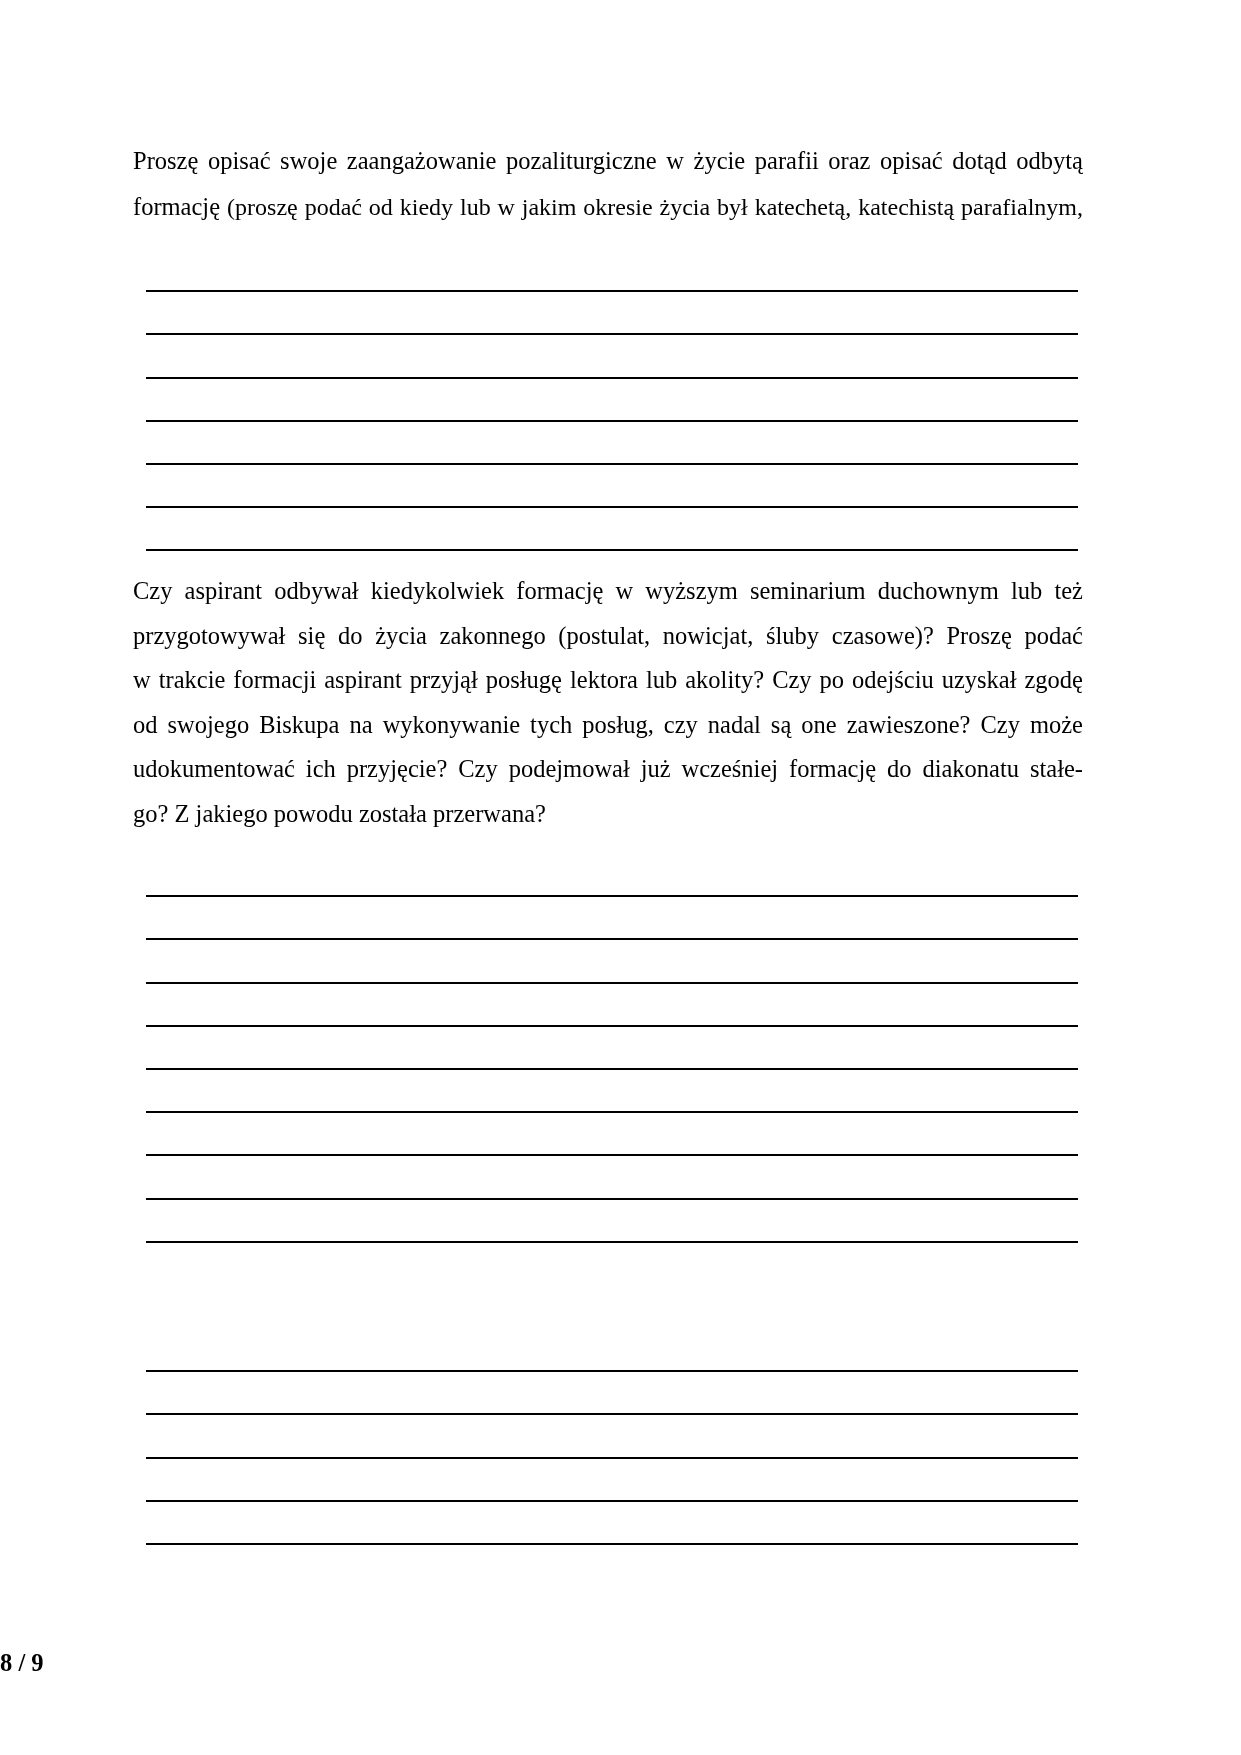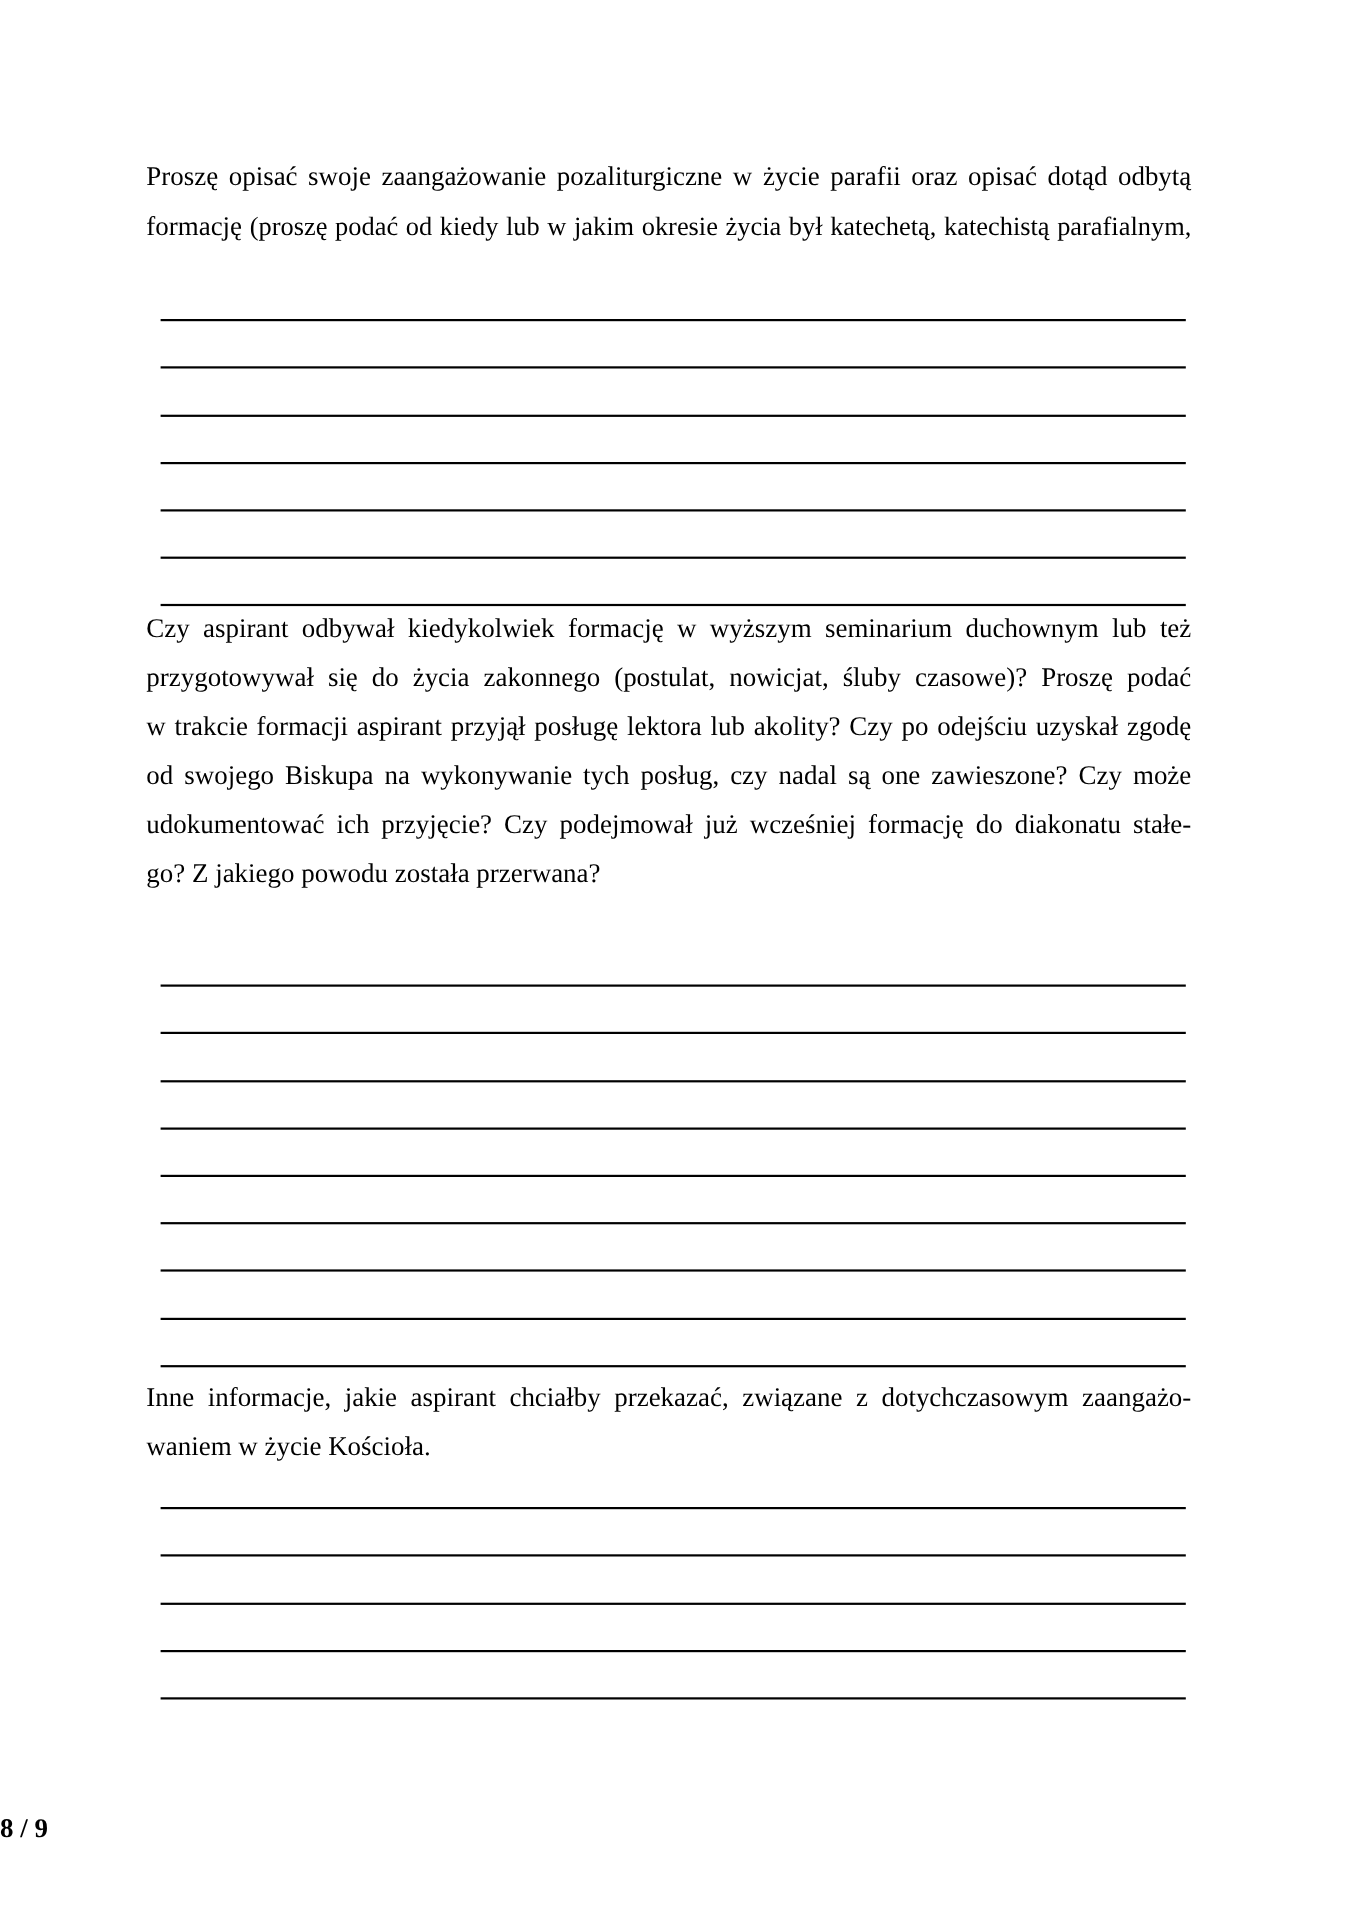--- a/index.html
+++ b/index.html
@@ -20,21 +20,21 @@
   .qline {
     text-align: justify;
     white-space: normal;
     overflow: hidden;
   }
   .qline.just { text-align-last: justify; }
   .seg.main { font-size: 24.5px; }
   .seg.note { font-size: 24px; }
   .q1 { top: 138px; }
   .q1 .qline { line-height: 45.5px; height: 45.5px; }
-  .q2 { top: 550px; }
+  .q2 { top: 569px; }
   .q2 .qline { line-height: 44.5px; height: 44.5px; }
   .q3 { top: 1249px; }
   .q3 .qline { line-height: 44.5px; height: 44.5px; }
   .ruled {
     position: absolute;
     left: 133px;
     width: 950px;
   }
   .r1 { top: 249px; }
   .r2 { top: 854px; }
@@ -91,24 +91,20 @@
       <div class="wline"></div>
       <div class="wline"></div>
       <div class="wline"></div>
       <div class="wline"></div>
       <div class="wline"></div>
       <div class="wline"></div>
       <div class="wline"></div>
       <div class="wline"></div>
     </div>
 
-  <div class="qblock q3">
-      <div class="qline just"><span class="seg main">Inne informacje, jakie aspirant chciałby przekazać, związane z dotychczasowym zaangażo-</span></div>
-      <div class="qline"><span class="seg main">waniem w życie Kościoła.</span></div>
-    </div>
 
   <div class="ruled r3">
       <div class="wline"></div>
       <div class="wline"></div>
       <div class="wline"></div>
       <div class="wline"></div>
       <div class="wline"></div>
     </div>
 
   <div class="footer">8 / 9</div>

